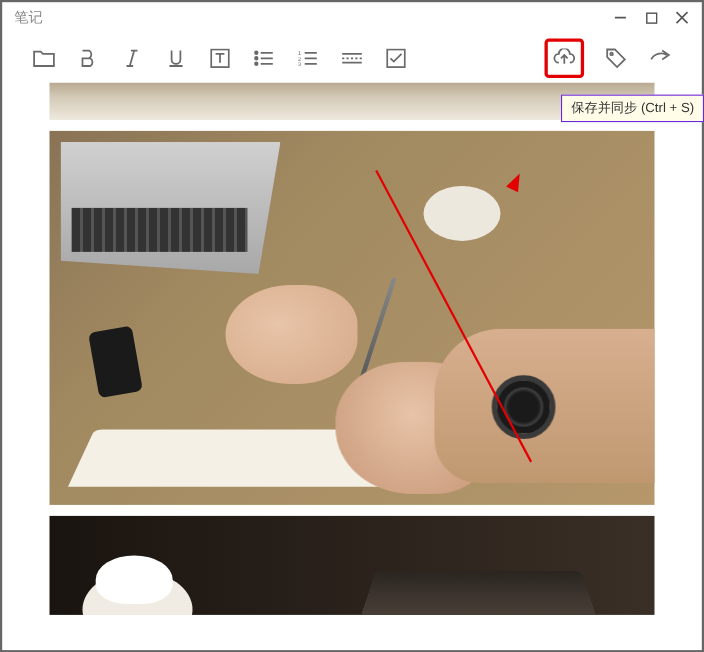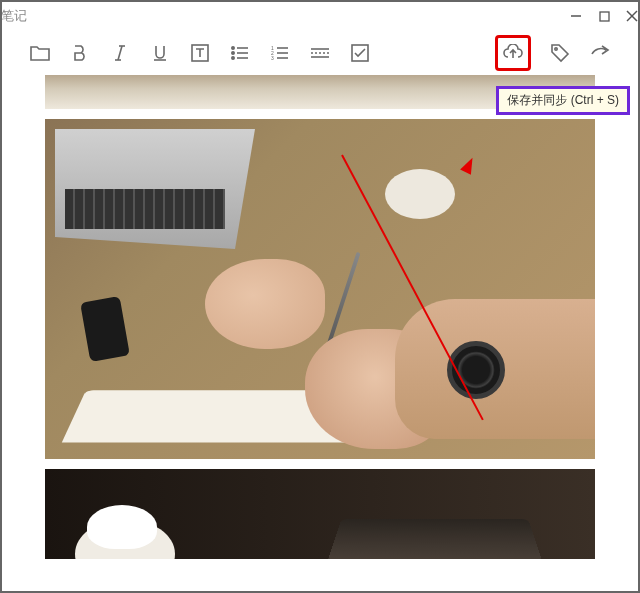--- a/index.html
+++ b/index.html
@@ -1,18 +1,18 @@
 <!DOCTYPE html>
 <html><head>
   <meta charset="utf-8">
   <style>
     * { box-sizing: border-box; margin: 0; padding: 0; }
     body { width: 640px; height: 593px; background: #fff; font-family: "Microsoft YaHei", sans-serif; overflow: hidden; position: relative; }
     .window { width: 100%; height: 100%; border: 1px solid #ccc; display: flex; flex-direction: column; }
-    .titlebar { height: 30px; display: flex; align-items: center; padding: 0 0; }
+    .titlebar { height: 30px; display: flex; align-items: center; padding: 0 12px; }
     .title-text { color: #888; font-size: 13px; flex: 1; }
     .winbtns { display: flex; gap: 14px; color: #555; }
     .winbtn { width: 14px; height: 14px; display: flex; align-items: center; justify-content: center; cursor: pointer; }
     .toolbar { height: 44px; display: flex; align-items: center; padding: 0 28px; gap: 18px; }
     .tbtn { width: 22px; height: 22px; display: flex; align-items: center; justify-content: center; color: #6a6a6a; cursor: pointer; }
     .tbtn svg { stroke: #6a6a6a; fill: none; stroke-width: 1.6; }
     .spacer { flex: 1; }
     .highlight-box { border: 3px solid #e30000; border-radius: 4px; padding: 3px; width: 36px; height: 36px; display: flex; align-items: center; justify-content: center; }
     .content { flex: 1; padding: 0 44px; overflow: hidden; position: relative; }
     .img { width: 100%; background: #555; margin-bottom: 10px; position: relative; overflow: hidden; }
@@ -25,21 +25,21 @@
     .hand1 { position: absolute; left: 160px; top: 140px; width: 120px; height: 90px; background: radial-gradient(ellipse at 40% 40%, #e8c4a8, #d4a888); border-radius: 50% 40% 45% 50%; }
     .hand2 { position: absolute; left: 260px; top: 210px; width: 140px; height: 120px; background: radial-gradient(ellipse at 50% 40%, #e8c4a8, #c89878); border-radius: 45% 40% 35% 50%; }
     .arm { position: absolute; right: 0; bottom: 20px; width: 200px; height: 140px; background: linear-gradient(#d8b090, #c09870); border-radius: 60px 0 0 40px; }
     .watch { position: absolute; right: 90px; bottom: 60px; width: 58px; height: 58px; background: radial-gradient(circle, #1a1a1a 40%, #404040 50%, #1a1a1a 55%); border-radius: 50%; border: 5px solid #3a3a3a; }
     .pen { position: absolute; left: 290px; top: 130px; width: 4px; height: 140px; background: linear-gradient(#888, #444); transform: rotate(18deg); border-radius: 2px; }
     .cup { position: absolute; left: 30px; bottom: -30px; width: 100px; height: 70px; background: #f0ece4; border-radius: 50%; }
     .cup-inner { position: absolute; left: 42px; bottom: 10px; width: 70px; height: 44px; background: #fff; border-radius: 50% 50% 40% 40%; }
     .tablet { position: absolute; right: 60px; bottom: -10px; width: 200px; height: 60px; background: linear-gradient(#2a2520, #4a4038); transform: perspective(300px) rotateX(45deg); border-radius: 6px; }
     .phone { position: absolute; left: 40px; top: 180px; width: 40px; height: 60px; background: #1a1a1a; border-radius: 6px; transform: rotate(-10deg); }
     .cup2 { position: absolute; right: 140px; top: 50px; width: 70px; height: 50px; background: #ede8de; border-radius: 50%; }
-    .tooltip { position: absolute; right: 10px; top: 86px; background: #fffce8; border: 3px solid #6d28d9; padding: 3px 8px; font-size: 12px; color: #333; z-index: 20; }
+    .tooltip { position: absolute; right: 0; top: 86px; background: #fffce8; border: 1px solid #6d28d9; padding: 3px 8px; font-size: 12px; color: #333; z-index: 20; }
     .arrow-line { position: absolute; left: 340px; top: 80px; width: 2px; height: 300px; background: #e30000; transform-origin: top; transform: rotate(-28deg); z-index: 15; }
     .arrow-head { position: absolute; left: 462px; top: 82px; width: 0; height: 0; border-left: 6px solid transparent; border-right: 6px solid transparent; border-bottom: 16px solid #e30000; transform: rotate(26deg); z-index: 15; }
     .outer-border { position: absolute; inset: 0; border: 2px solid #666; pointer-events: none; }
   </style>
 </head>
 <body>
 
 <div class="window">
   <div class="titlebar">
     <span class="title-text">笔记</span>

